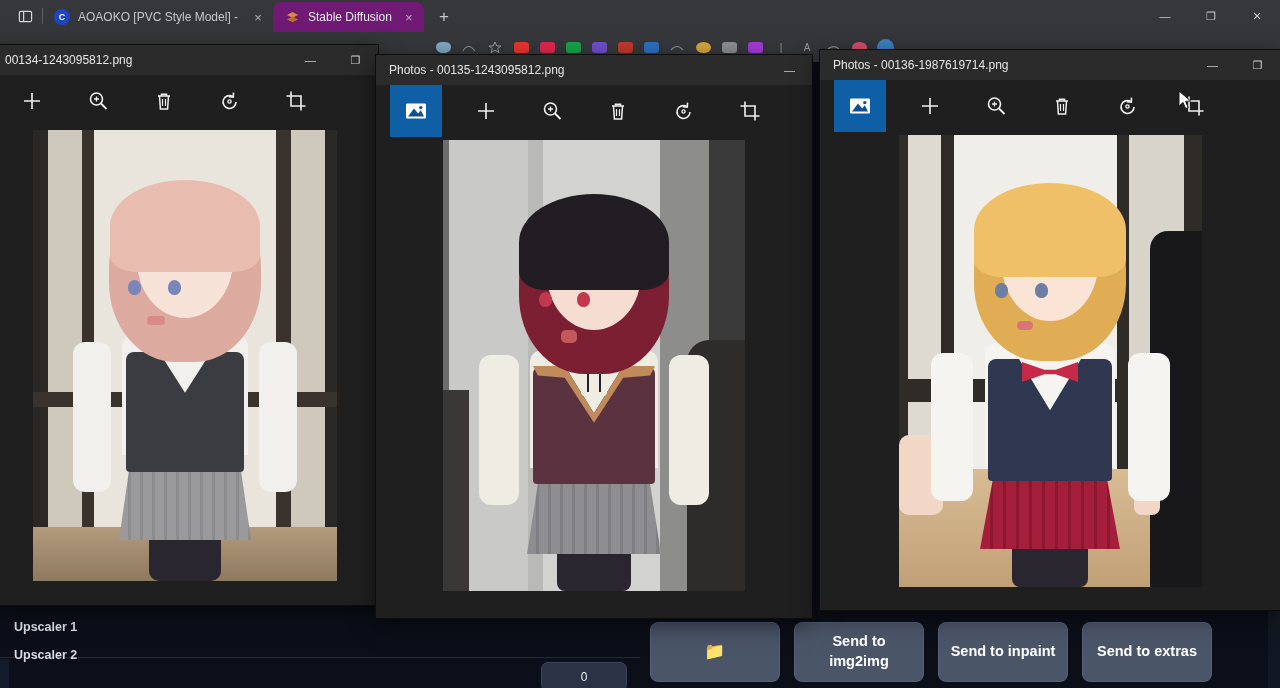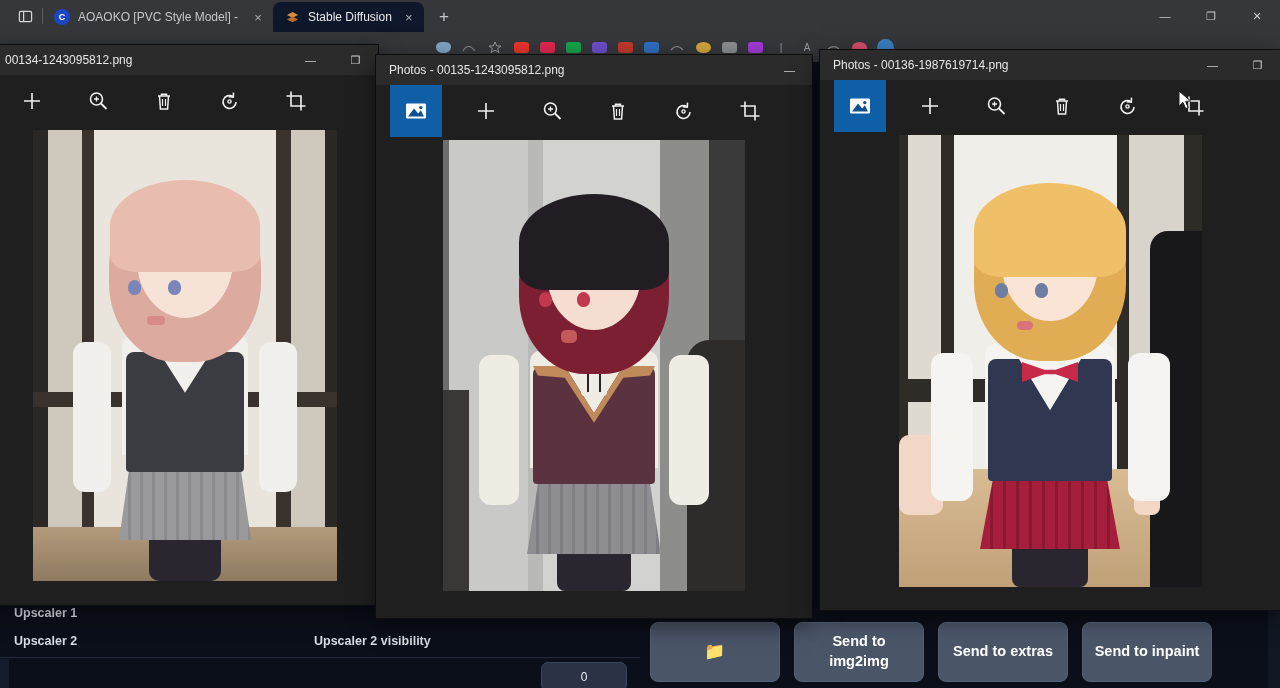--- a/index.html
+++ b/index.html
@@ -39,21 +39,21 @@
   .tab {
     position: relative;
     height: 30px; min-width: 150px; max-width: 230px;
     display: flex; align-items: center; gap: 8px;
     padding: 0 6px 0 11px;
     border-radius: 8px 8px 0 0;
     font-size: 12px; color: #c6c8cb;
     white-space: nowrap;
   }
   .tab.inactive { background: #35373a; }
-  .tab.active { background: #0f172a; color: #e8eaed; }
+  .tab.active { background: #701a75; color: #e8eaed; }
   .tab-title {
     flex: 1; overflow: hidden; text-overflow: clip;
     white-space: nowrap;
   }
   .tab-sep {
     width: 1px; height: 16px; background: #5c5f63; align-self: center;
   }
   .favicon {
     width: 16px; height: 16px; border-radius: 50%;
     flex-shrink: 0;
@@ -106,21 +106,21 @@
     height: 36px; background: #2b3245;
     border: 1px solid #3c4considerable;
     border: 1px solid #3b445c;
     border-radius: 8px;
     display: flex; align-items: center; justify-content: space-between;
     padding: 0 12px;
     color: #e9ecf2; font-size: 13px;
   }
   .caret { color: #b6bdcc; font-size: 9px; }
   .sd-row2 {
-    display: flex; align-items: center; margin-top: 14px;
+    display: flex; align-items: center; margin-top: 14px; gap: 36px;
   }
   .sd-row2 .lbl-a { width: 300px; }
   .sd-row2 .lbl-b { flex: 1; }
   .sd-numbox {
     position: absolute; left: 541px; top: 662px;
     width: 86px; height: 30px;
     background: #2b3245; border: 1px solid #3b445c; border-radius: 7px;
     color: #e9ecf2; font-size: 12px;
     display: flex; align-items: center; justify-content: center;
   }
@@ -372,37 +372,36 @@
       <div class="ext-icon">
           <span class="ext-dot" style="background:#3b82c4;border-radius:50%;width:17px;height:17px"></span>
         </div>
     </div>
 
     <div class="browser-content">
 
       <div class="sd-leftbar"></div>
       <div class="sd-divider"></div>
 
-      <div class="sd-left" style="top:544px">
+      <div class="sd-left" style="top:558px">
         <div class="sd-label">Upscaler 1</div>
         <div class="sd-row2">
           <span class="sd-label lbl-a" style="margin:0">Upscaler 2</span>
-          <span class="sd-label lbl-b" style="margin:0">Upscaler 2 visibility</span>
         </div>
       </div>
 
       <div class="sd-numbox" style="top:600px">0</div>
 
       <div class="sd-buttons" style="top:560px">
         <div class="sd-btn">
           <span class="folder">📁</span>
         </div>
         <div class="sd-btn">Send to img2img</div>
+        <div class="sd-btn">Send to inpaint</div>
         <div class="sd-btn">Send to extras</div>
-        <div class="sd-btn">Send to inpaint</div>
       </div>
 
       <div class="sd-scrollbar">
         <div class="sd-scroll-arrow" style="top:0">▲</div>
         <div class="sd-scrollthumb"></div>
 
       </div>
 
     </div>
   </div>

